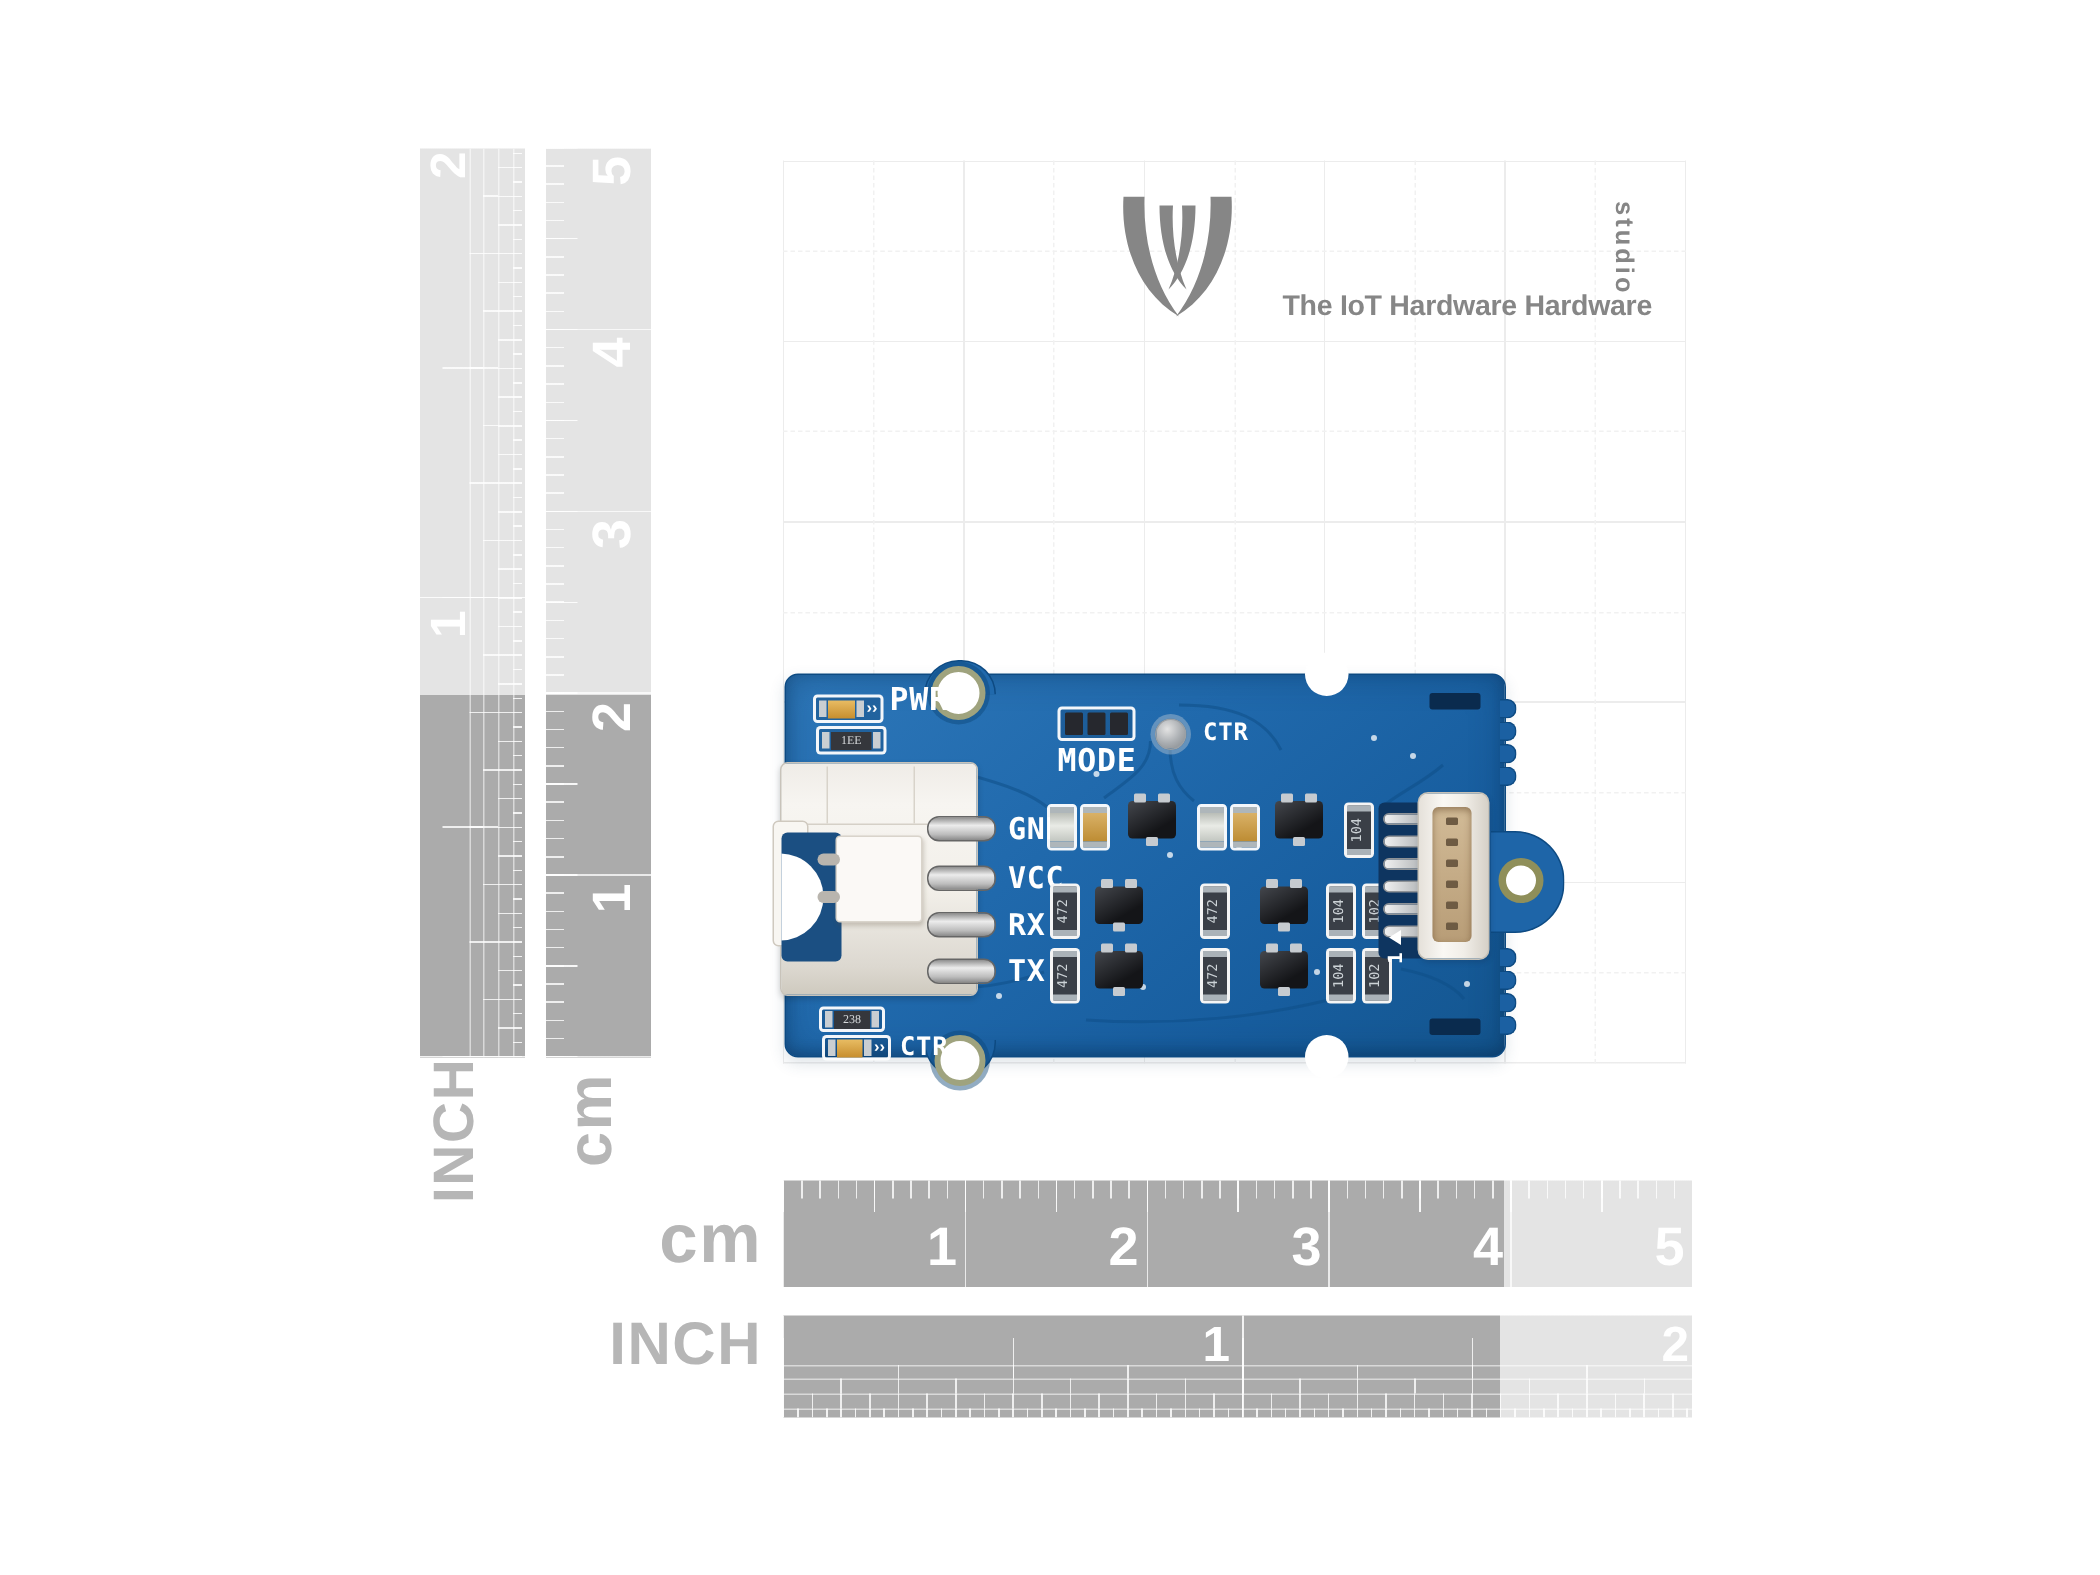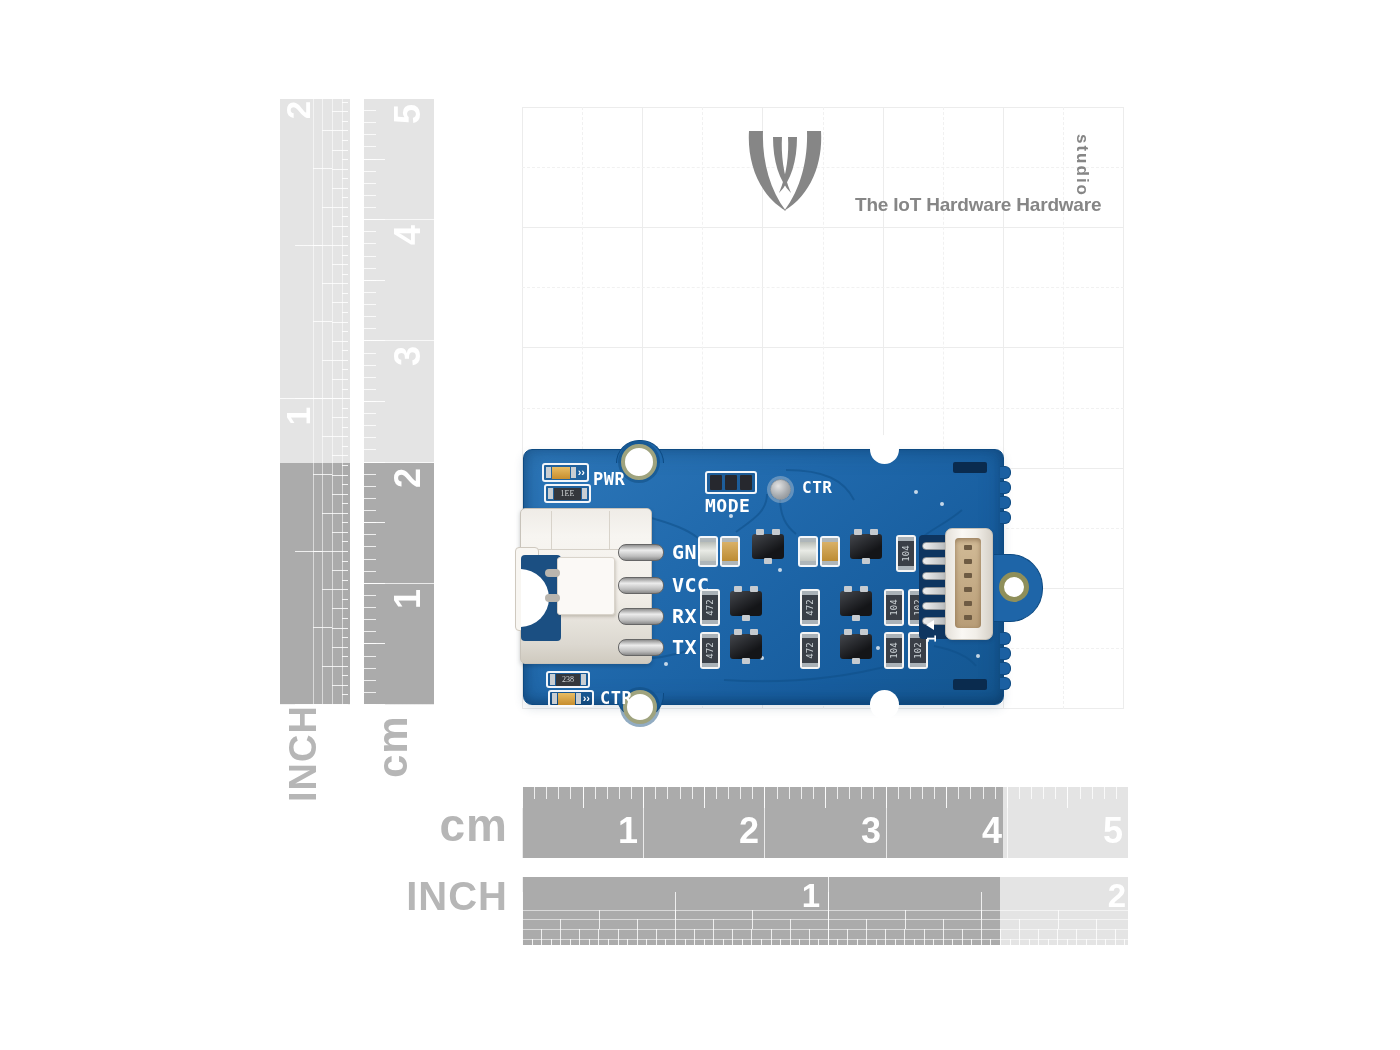--- a/index.html
+++ b/index.html
@@ -222,28 +222,28 @@
       <div class="met"></div>
       <span class="chev">››</span>
     </div>
     <div class="sbox" style="left:20px;top:34px;width:47px;height:19px;">
       <div class="met"></div>
       <div class="darkb">
           <span>1EE</span>
         </div>
       <div class="met"></div>
     </div>
-    <div class="silk" style="left:69px;top:21px;font-size:17px;">PWR</div>
+    <div class="silk" style="left:69px;top:6px;font-size:21px;">PWR</div>
 
     <div class="sbox" style="left:181px;top:21px;width:52px;height:23px;gap:3px;justify-content:center;">
       <div style="width:12px;height:15px;background:#26282e;border-radius:1px;"></div>
       <div style="width:12px;height:15px;background:#26282e;border-radius:1px;"></div>
       <div style="width:12px;height:15px;background:#26282e;border-radius:1px;"></div>
     </div>
-    <div class="silk" style="left:181px;top:47px;font-size:18px;">MODE</div>
+    <div class="silk" style="left:181px;top:47px;font-size:21px;">MODE</div>
     <div class="abs" style="left:246px;top:29px;width:21px;height:21px;border-radius:50%;border:1px solid #9aa0a5;box-sizing:border-box;background:radial-gradient(circle at 38% 32%,#e3e3e3,#a8acb0 55%,#83878b);box-shadow:0 0 0 3px rgba(200,208,214,.4);"></div>
     <div class="silk" style="left:278px;top:30px;font-size:16px;">CTR</div>
 
     <div class="abs" style="left:-4px;top:58px;width:130px;height:154px;border-radius:5px;border:1px solid #c8c3ba;background:linear-gradient(180deg,#efece7,#f7f5f1 18%,#f2efe9 55%,#dcd8d0 88%,#cfcabf);box-shadow:0 2px 4px rgba(0,0,0,.18);">
       <div class="abs" style="left:6px;top:2px;width:116px;height:38px;border-bottom:1px solid #d5d0c7;"></div>
       <div class="abs" style="left:30px;top:2px;width:1px;height:38px;background:#d8d3ca;"></div>
       <div class="abs" style="left:88px;top:2px;width:1px;height:38px;background:#d8d3ca;"></div>
       <div class="abs" style="left:-6px;top:38px;width:22px;height:82px;background:#f8f6f2;border:1px solid #cfc9bf;border-radius:4px;"></div>
       <div class="abs" style="left:0px;top:46px;width:40px;height:86px;background:#1b4f82;border-radius:4px;overflow:hidden;">
         <div class="abs" style="left:-30px;top:14px;width:58px;height:58px;border-radius:50%;background:#fff;"></div>

